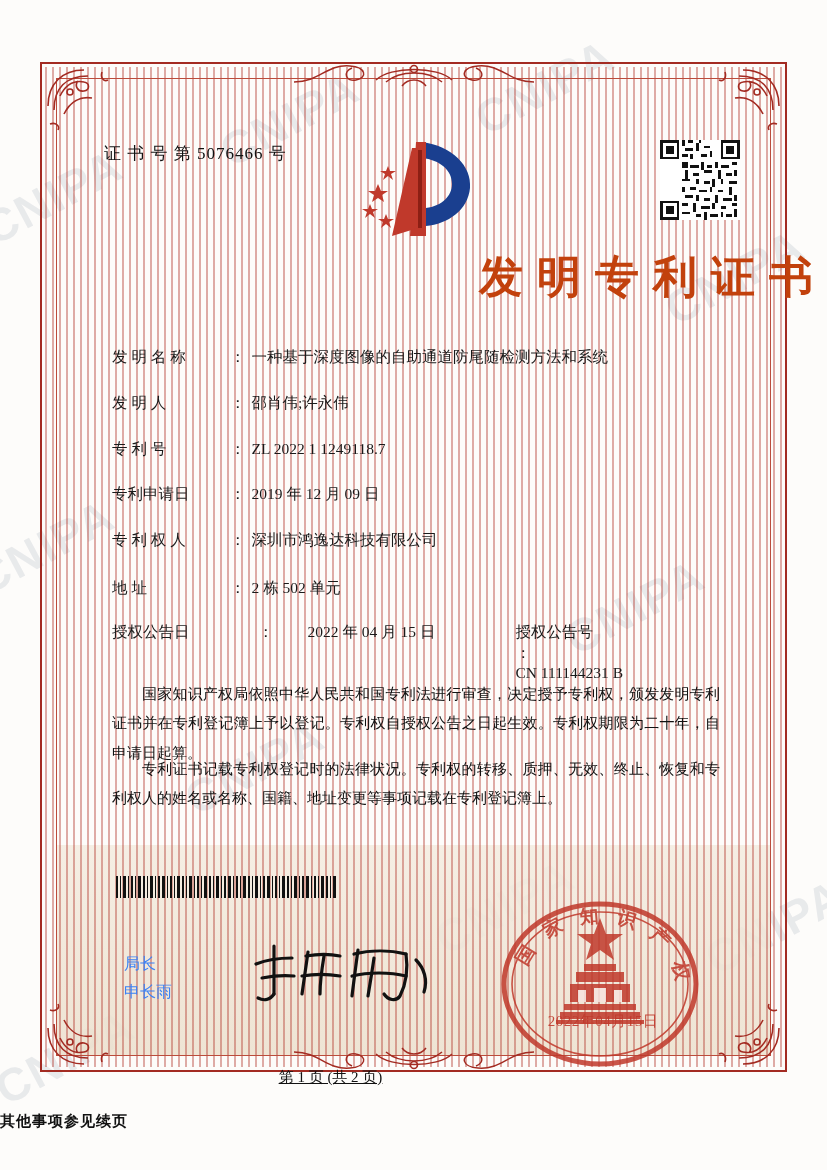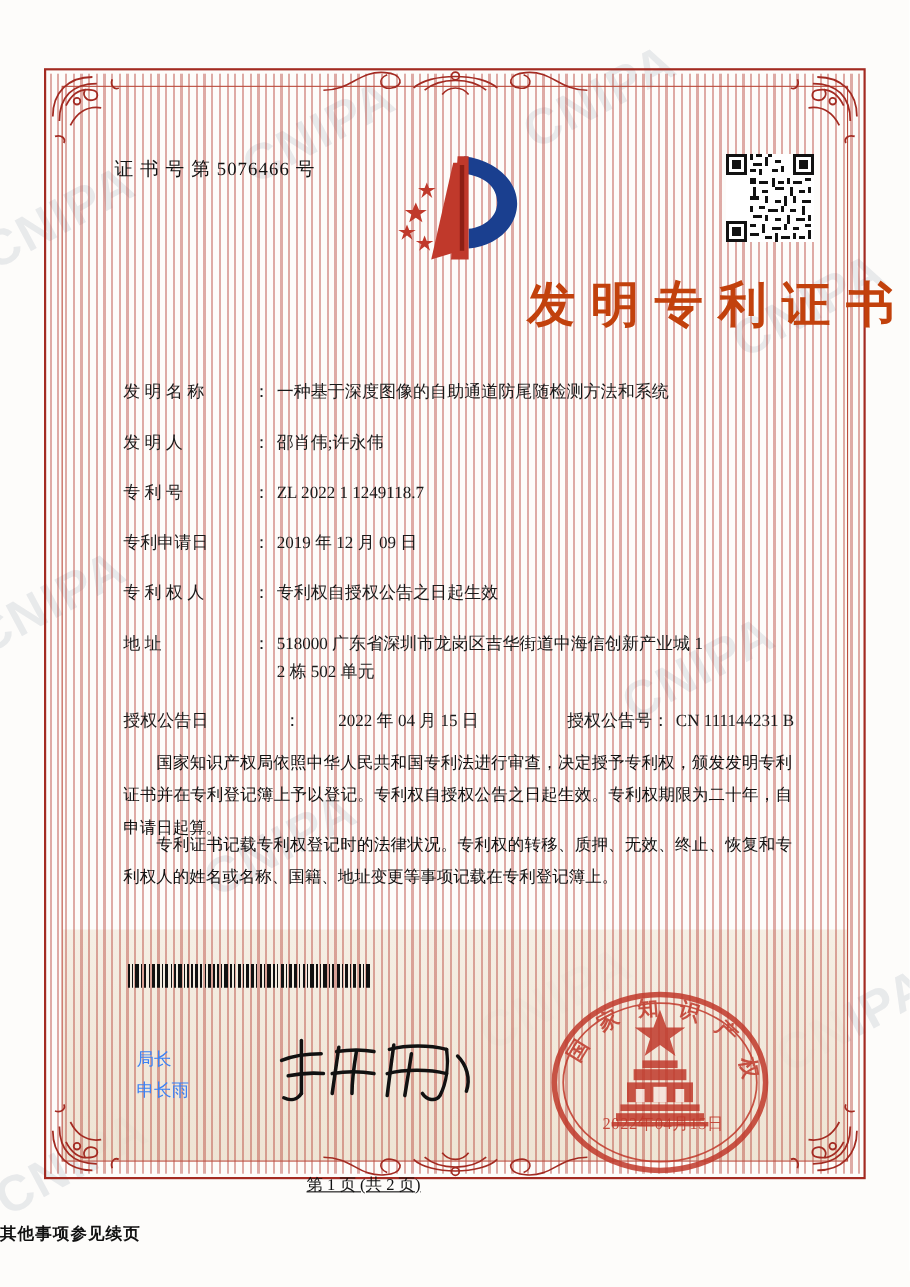--- a/index.html
+++ b/index.html
@@ -131,21 +131,21 @@
     width: 118px;
     flex: none;
     letter-spacing: 0;
     white-space: nowrap;
   }
   .field-colon { flex: none; margin-right: 6px; }
   .field-value { flex: 1; }
   .field-value .line2 { display: block; margin-top: 2px; }
 
   .pub-row { display: flex; align-items: baseline; font-size: 15.5px; gap: 28px; }
-  .pub-second { margin-left: 52px; display: flex; align-items: baseline; }
+  .pub-second { margin-left: 52px; display: flex; align-items: baseline; flex-direction: column; }
   .pub-second .field-label { width: auto; }
 
   .para {
     position: absolute;
     left: 112px;
     width: 608px;
     font-size: 15px;
     line-height: 1.95;
     text-align: justify;
     text-indent: 2em;
@@ -424,28 +424,27 @@
 
       <div class="field-row">
         <span class="field-label">专利申请日</span>
         <span class="field-colon">：</span>
         <span class="field-value">2019 年 12 月 09 日</span>
       </div>
 
       <div class="field-row">
         <span class="field-label">专 利 权 人</span>
         <span class="field-colon">：</span>
-        <span class="field-value">专利权自授权公告之日起生效</span>
+        <span class="field-value">深圳市鸿逸达科技有限公司</span>
       </div>
 
       <div class="field-row">
         <span class="field-label">地 址</span>
         <span class="field-colon">：</span>
         <span class="field-value">
-          <span>518000 广东省深圳市龙岗区吉华街道中海信创新产业城 1</span>
           <span class="line2">2 栋 502 单元</span>
         </span>
       </div>
 
       <div class="pub-row">
         <span class="field-label">授权公告日</span>
         <span class="field-colon">：</span>
         <span>2022 年 04 月 15 日</span>
         <span class="pub-second">
           <span class="field-label">授权公告号</span>

